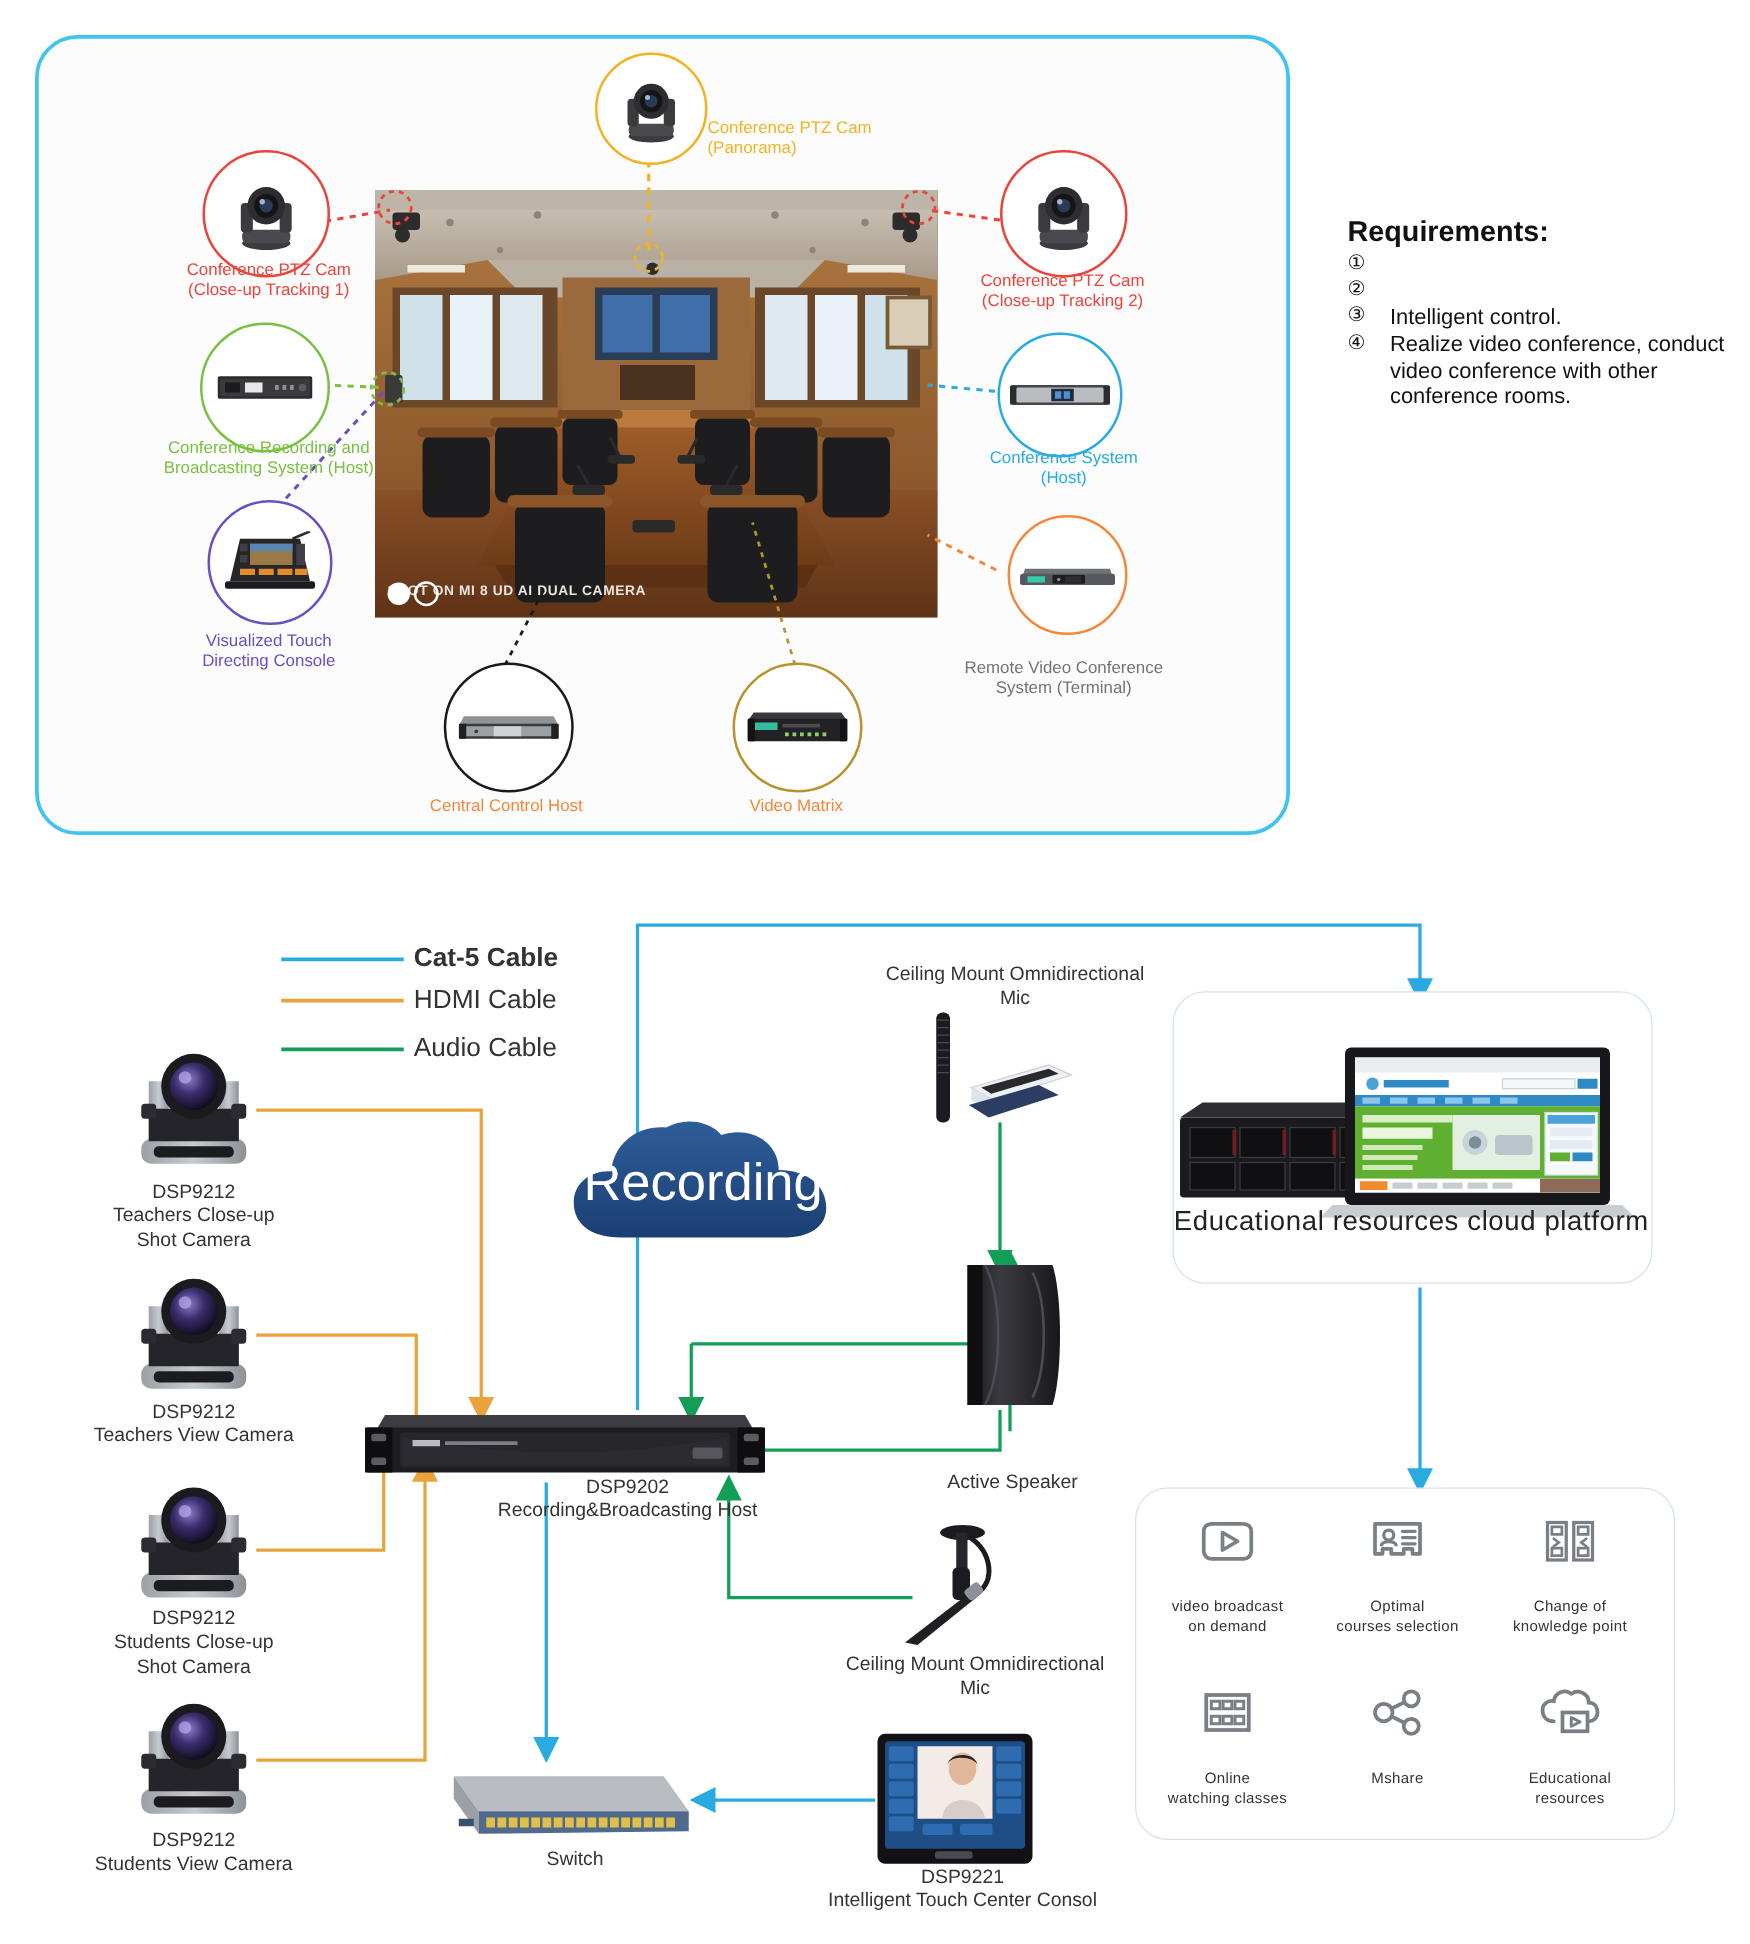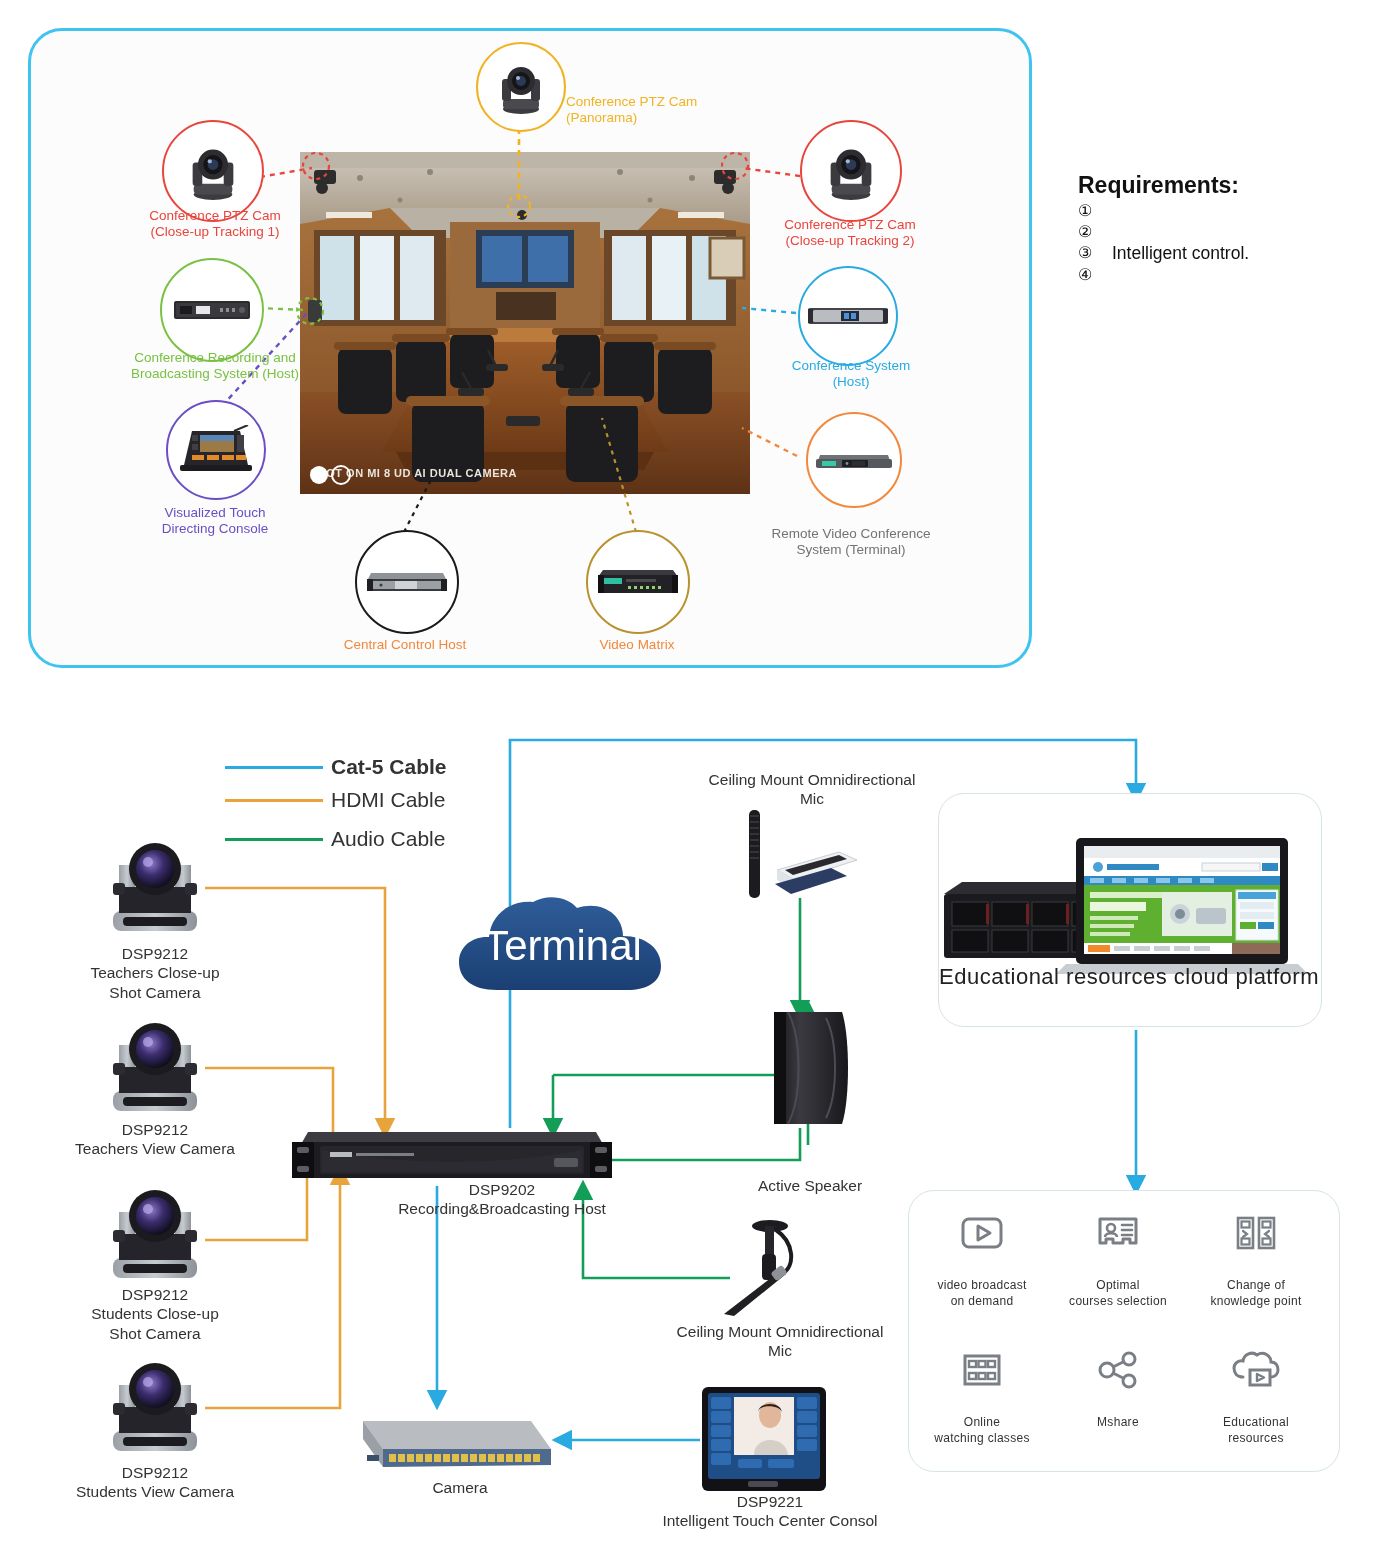--- a/index.html
+++ b/index.html
@@ -332,20 +332,21 @@
   </div>
   <div class="req-row">
     <div class="req-num">②</div>
   </div>
   <div class="req-row">
     <div class="req-num">③</div>
     <div class="req-txt">Intelligent control.</div>
   </div>
   <div class="req-row">
     <div class="req-num">④</div>
+    <div class="req-txt">Realize video conference, conduct video conference with other conference rooms.</div>
   </div>
 </div>
 
 <div class="legend-row" style="left:225px;top:755px;font-weight:bold;">
   <span class="legend-line" style="background:#29abe2;"></span>
   <span>Cat-5 Cable</span>
 </div>
 <div class="legend-row" style="left:225px;top:788px;">
   <span class="legend-line" style="background:#e8a33d;"></span>
   <span>HDMI Cable</span>
@@ -397,21 +398,21 @@
 <div class="abs" id="cloud">
   <svg width="215" height="110" viewBox="0 0 215 110">
     <defs>
         <linearGradient id="cg" x1="0" y1="0" x2="0" y2="1">
       <stop offset="0" stop-color="#2f5d99"></stop>
           <stop offset="1" stop-color="#1b3f73"></stop>
         </linearGradient>
       </defs>
     <path d="M42,100 C16,100 4,88 4,72 C4,56 18,46 34,47 C36,24 56,10 78,12 C92,4 112,6 122,18 C146,10 168,24 168,46 C190,46 206,58 206,76 C206,92 192,100 172,100 Z" fill="url(#cg)"></path>
   </svg>
-  <div class="cloudtxt">Terminal</div>
+  <div class="cloudtxt">Recording</div>
 </div>
 
 <div class="abs" style="left:95px;top:825px;">
   <svg width="120" height="110" viewBox="0 0 120 110">
     <defs>
         <linearGradient id="bodyg" x1="0" y1="0" x2="1" y2="0">
       <stop offset="0" stop-color="#9aa0a6"></stop>
           <stop offset=".5" stop-color="#c6cbd0"></stop>
           <stop offset="1" stop-color="#8c9298"></stop>
         </linearGradient>
@@ -585,21 +586,21 @@
         <rect x="133" y="39" width="7" height="8"></rect>
       <rect x="142" y="39" width="7" height="8"></rect>
         <rect x="151" y="39" width="7" height="8"></rect>
         <rect x="160" y="39" width="7" height="8"></rect>
         <rect x="169" y="39" width="7" height="8"></rect>
       <rect x="178" y="39" width="7" height="8"></rect>
     </g>
     <rect x="12" y="40" width="12" height="6" fill="#39506b"></rect>
   </svg>
 </div>
-<div class="node-label" style="left:385px;top:1478px;width:150px;">Camera</div>
+<div class="node-label" style="left:385px;top:1478px;width:150px;">Switch</div>
 
 <div class="abs" style="left:700px;top:1385px;">
   <svg width="128" height="112" viewBox="0 0 128 112">
     <rect x="2" y="2" width="124" height="104" rx="6" fill="#121216"></rect>
     <rect x="8" y="8" width="112" height="86" rx="3" fill="#1f4e86"></rect>
     <g fill="#2e6bb0">
       <rect x="11" y="12" width="20" height="12" rx="2"></rect>
         <rect x="11" y="26" width="20" height="12" rx="2"></rect>
       <rect x="11" y="40" width="20" height="12" rx="2"></rect>
         <rect x="11" y="54" width="20" height="12" rx="2"></rect>

